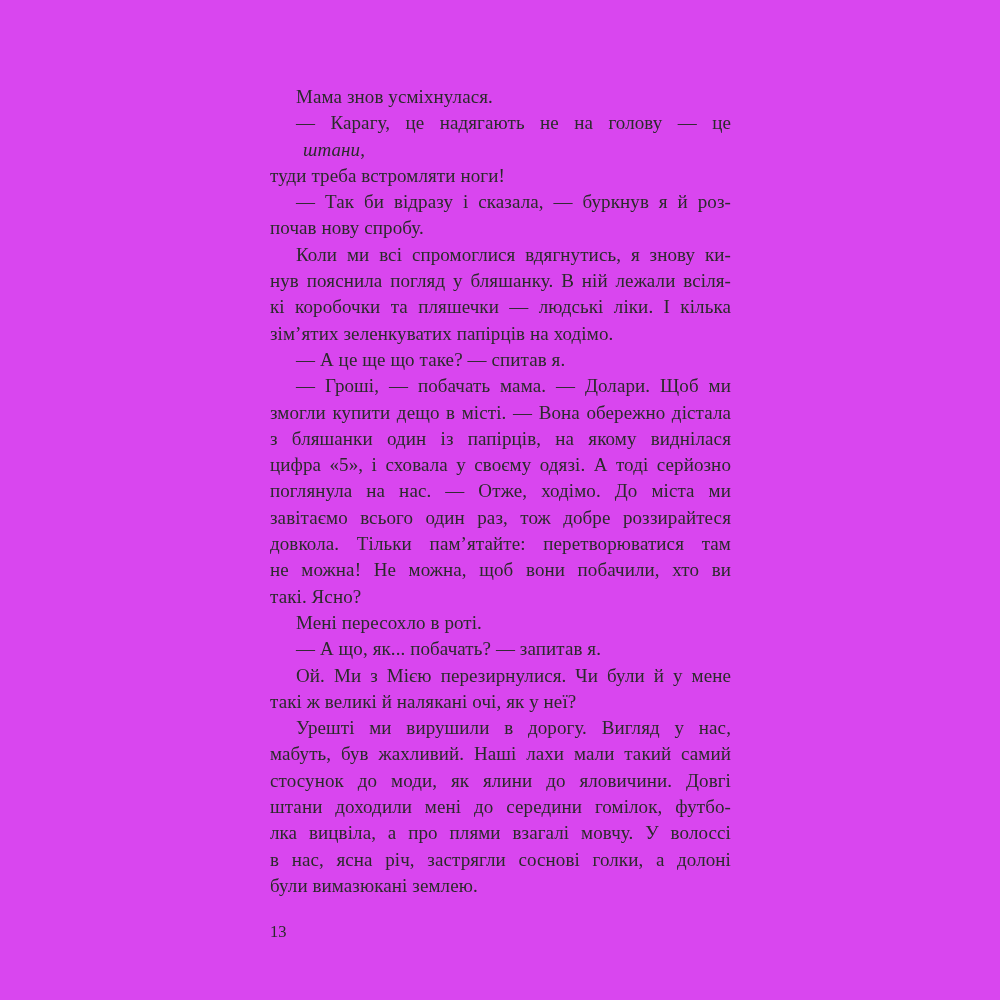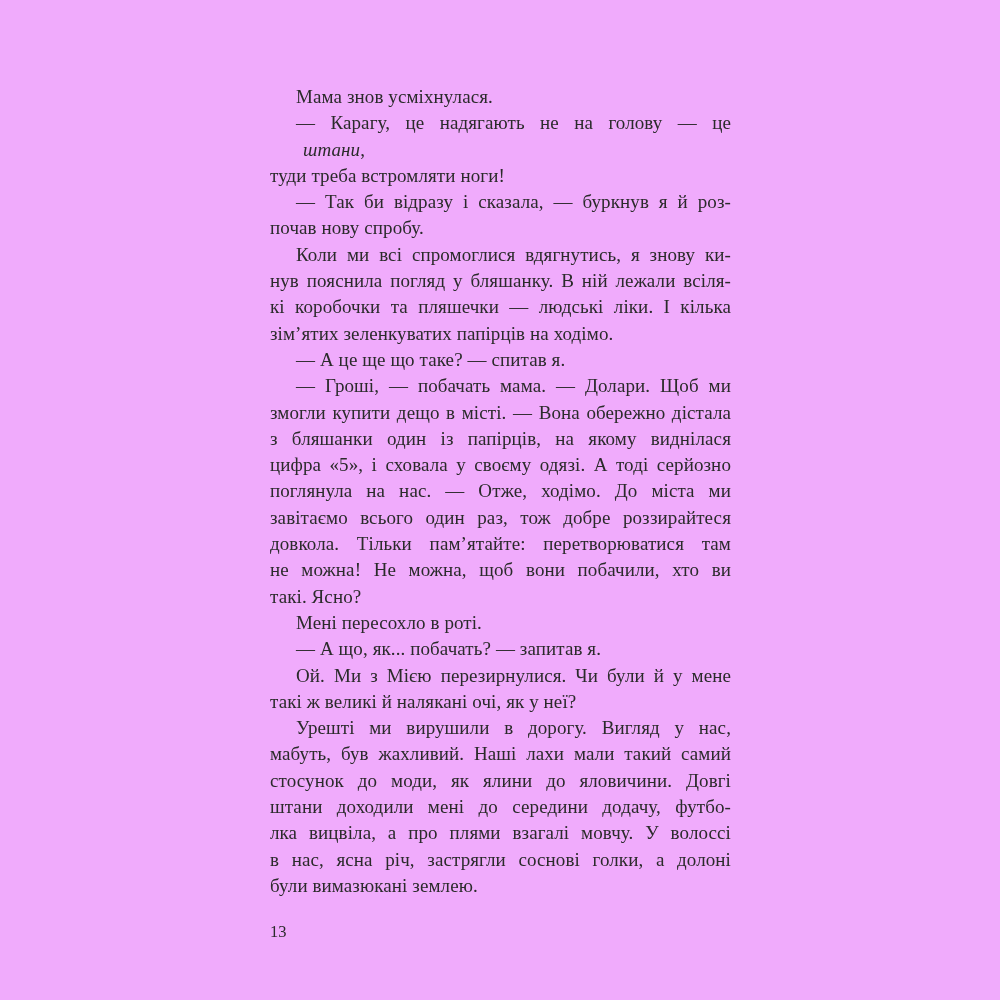--- a/index.html
+++ b/index.html
@@ -4,21 +4,21 @@
 <style>
   html, body {
     margin: 0;
     padding: 0;
     background: #ffffff;
   }
   .page {
     position: relative;
     width: 1000px;
     height: 1000px;
-    background: #f0abfc;
+    background: #d946ef;
     overflow: hidden;
     font-family: "Liberation Serif", serif;
     color: #2b2b2b;
   }
   .text-block {
     position: absolute;
     left: 270px;
     top: 84px;
     width: 461px;
     font-size: 19px;
@@ -99,20 +99,20 @@
         <div class="line first last">— А що, як... побачать? — запитав я.</div>
       </div>
       <div class="paragraph">
         <div class="line first">Ой. Ми з Мією перезирнулися. Чи були й у мене</div>
         <div class="line last">такі ж великі й налякані очі, як у неї?</div>
       </div>
       <div class="paragraph">
         <div class="line first">Урешті ми вирушили в дорогу. Вигляд у нас,</div>
         <div class="line">мабуть, був жахливий. Наші лахи мали такий самий</div>
         <div class="line">стосунок до моди, як ялини до яловичини. Довгі</div>
-        <div class="line">штани доходили мені до середини додачу, футбо-</div>
+        <div class="line">штани доходили мені до середини гомілок, футбо-</div>
         <div class="line">лка вицвіла, а про плями взагалі мовчу. У волоссі</div>
         <div class="line">в нас, ясна річ, застрягли соснові голки, а долоні</div>
         <div class="line last">були вимазюкані землею.</div>
       </div>
     </div>
   <div class="page-number">13</div>
 </div>
 
 </body></html>

